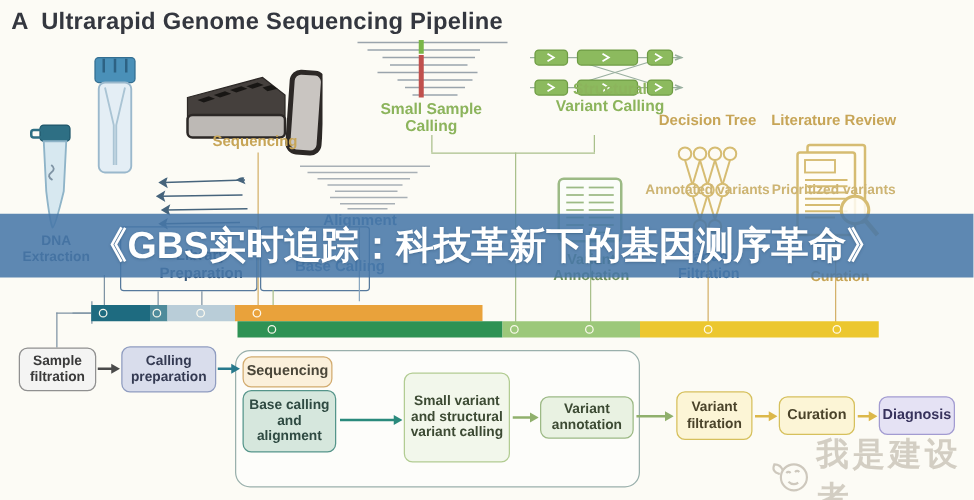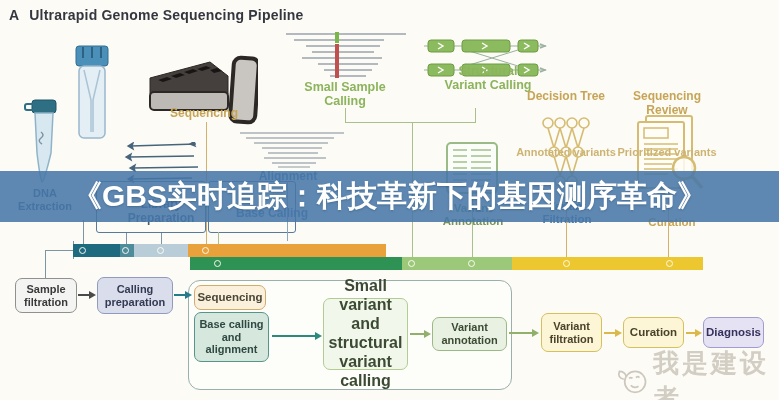--- a/index.html
+++ b/index.html
@@ -9,21 +9,21 @@
 
   .abs { position:absolute; }
   .lbl { position:absolute; text-align:center; font-weight:bold; line-height:1.15; }
   .slate { color:#3f5e7e; }
   .blue  { color:#4e7fa8; }
   .green { color:#8cb45c; }
   .gold  { color:#c7a557; }
   .gold-sub { color:#cdb473; font-weight:bold;margin-top:42px; }
   .olive { color:#74935e; }
 
-  #title-row { position:absolute; left:9px; top:7px; font-size:14px; font-weight:bold; color:#34373f; letter-spacing:.2px;}
+  #title-row { position:absolute; left:9px; top:7px; font-size:19px; font-weight:bold; color:#34373f; letter-spacing:.2px;}
   #title-row .panel { margin-right:10px; }
 
   .vline { position:absolute; width:1px; }
   .hline { position:absolute; height:1px; }
   .c-slate { background:#7e93a4; }
   .c-gold  { background:#d4b16a; }
   .c-green { background:#a9c08b; }
   .c-blue  { background:#8aa7c0; }
 
   .ghost-box { position:absolute; border:1.5px solid #56799c; border-radius:3px; }
@@ -221,21 +221,21 @@
     </g>
   </svg>
 
   <div class="lbl slate" style="left:12px;top:187px;width:66px;font-size:11px;">DNA Extraction</div>
   <div class="lbl gold" style="left:168px;top:107px;width:72px;font-size:12px;">Sequencing</div>
   <div class="lbl blue" style="left:256px;top:170px;width:64px;font-size:12px;">Alignment</div>
   <div class="lbl green" style="left:303px;top:80px;width:84px;font-size:12.5px;">Small Sample Calling</div>
   <div class="lbl green" style="left:443px;top:64px;width:90px;font-size:12.5px;">Structural Variant Calling</div>
   <div class="lbl gold" style="left:518px;top:90px;width:96px;font-size:12px;">Decision Tree</div>
   <div class="lbl gold-sub" style="left:514px;top:104px;width:104px;font-size:11px;">Annotated variants</div>
-  <div class="lbl gold" style="left:616px;top:90px;width:102px;font-size:12px;">Sequencing Review</div>
+  <div class="lbl gold" style="left:616px;top:90px;width:102px;font-size:12px;">Literature Review</div>
   <div class="lbl gold-sub" style="left:614px;top:104px;width:106px;font-size:11px;">Prioritized variants</div>
 
   <div class="ghost-box" style="left:96px;top:181px;width:110px;height:52px;"></div>
   <div class="ghost-box" style="left:208px;top:181px;width:88px;height:52px;"></div>
   <div class="lbl slate" style="left:116px;top:198px;width:90px;font-size:12px;">Library Preparation</div>
   <div class="lbl blue" style="left:204px;top:207px;width:84px;font-size:12px;margin-left:26px;">Base Calling</div>
   <div class="lbl olive" style="left:438px;top:202px;width:70px;font-size:11.5px;">Variant Annotation</div>
   <div class="lbl blue" style="left:533px;top:200px;width:68px;font-size:11.5px;">Variant Filtration</div>
   <div class="lbl gold" style="left:642px;top:216px;width:60px;font-size:11.5px;">Curation</div>
 
@@ -293,21 +293,21 @@
   <svg class="arrow" style="left:174px;top:290px;" width="18" height="10">
       <line x1="0" y1="5" x2="12" y2="5" stroke="#27798c" stroke-width="2"></line>
       <polygon points="11,1 18,5 11,9" fill="#27798c"></polygon>
     </svg>
   <div class="fbox" style="left:194px;top:285px;width:72px;height:25px;background:#fbf0db;border:1.3px solid #d2ab6f;color:#4a4639;font-size:11.5px;">Sequencing</div>
   <div class="fbox" style="left:194px;top:312px;width:75px;height:50px;background:#d6e7dd;border:1.3px solid #55958a;color:#2f4a42;font-size:11px;padding:0;">Base calling and alignment</div>
   <svg class="arrow" style="left:272px;top:331px;" width="50" height="10">
       <line x1="0" y1="5" x2="44" y2="5" stroke="#2a8a7c" stroke-width="2"></line>
       <polygon points="43,1 50,5 43,9" fill="#2a8a7c"></polygon>
     </svg>
-  <div class="fbox" style="left:323px;top:298px;width:85px;height:72px;background:#f2f7eb;border:1.3px solid #b2cc92;color:#3c4a33;font-size:16px;padding:3px;">Small variant and structural variant calling</div>
+  <div class="fbox" style="left:323px;top:298px;width:85px;height:72px;background:#f2f7eb;border:1.3px solid #b2cc92;color:#3c4a33;font-size:11px;padding:3px;">Small variant and structural variant calling</div>
   <svg class="arrow" style="left:410px;top:329px;" width="21" height="10">
       <line x1="0" y1="5" x2="15" y2="5" stroke="#90b06c" stroke-width="2"></line>
       <polygon points="14,1 21,5 14,9" fill="#90b06c"></polygon>
     </svg>
   <div class="fbox" style="left:432px;top:317px;width:75px;height:34px;background:#e9f2e2;border:1.3px solid #9cb985;color:#3c4a33;font-size:11px;">Variant annotation</div>
   <svg class="arrow" style="left:509px;top:328px;" width="30" height="10">
       <line x1="0" y1="5" x2="24" y2="5" stroke="#90b06c" stroke-width="2"></line>
       <polygon points="23,1 30,5 23,9" fill="#90b06c"></polygon>
     </svg>
   <div class="fbox" style="left:541px;top:313px;width:61px;height:39px;background:#fcf5d6;border:1.3px solid #d6c05c;color:#4a432a;font-size:11px;">Variant filtration</div>

